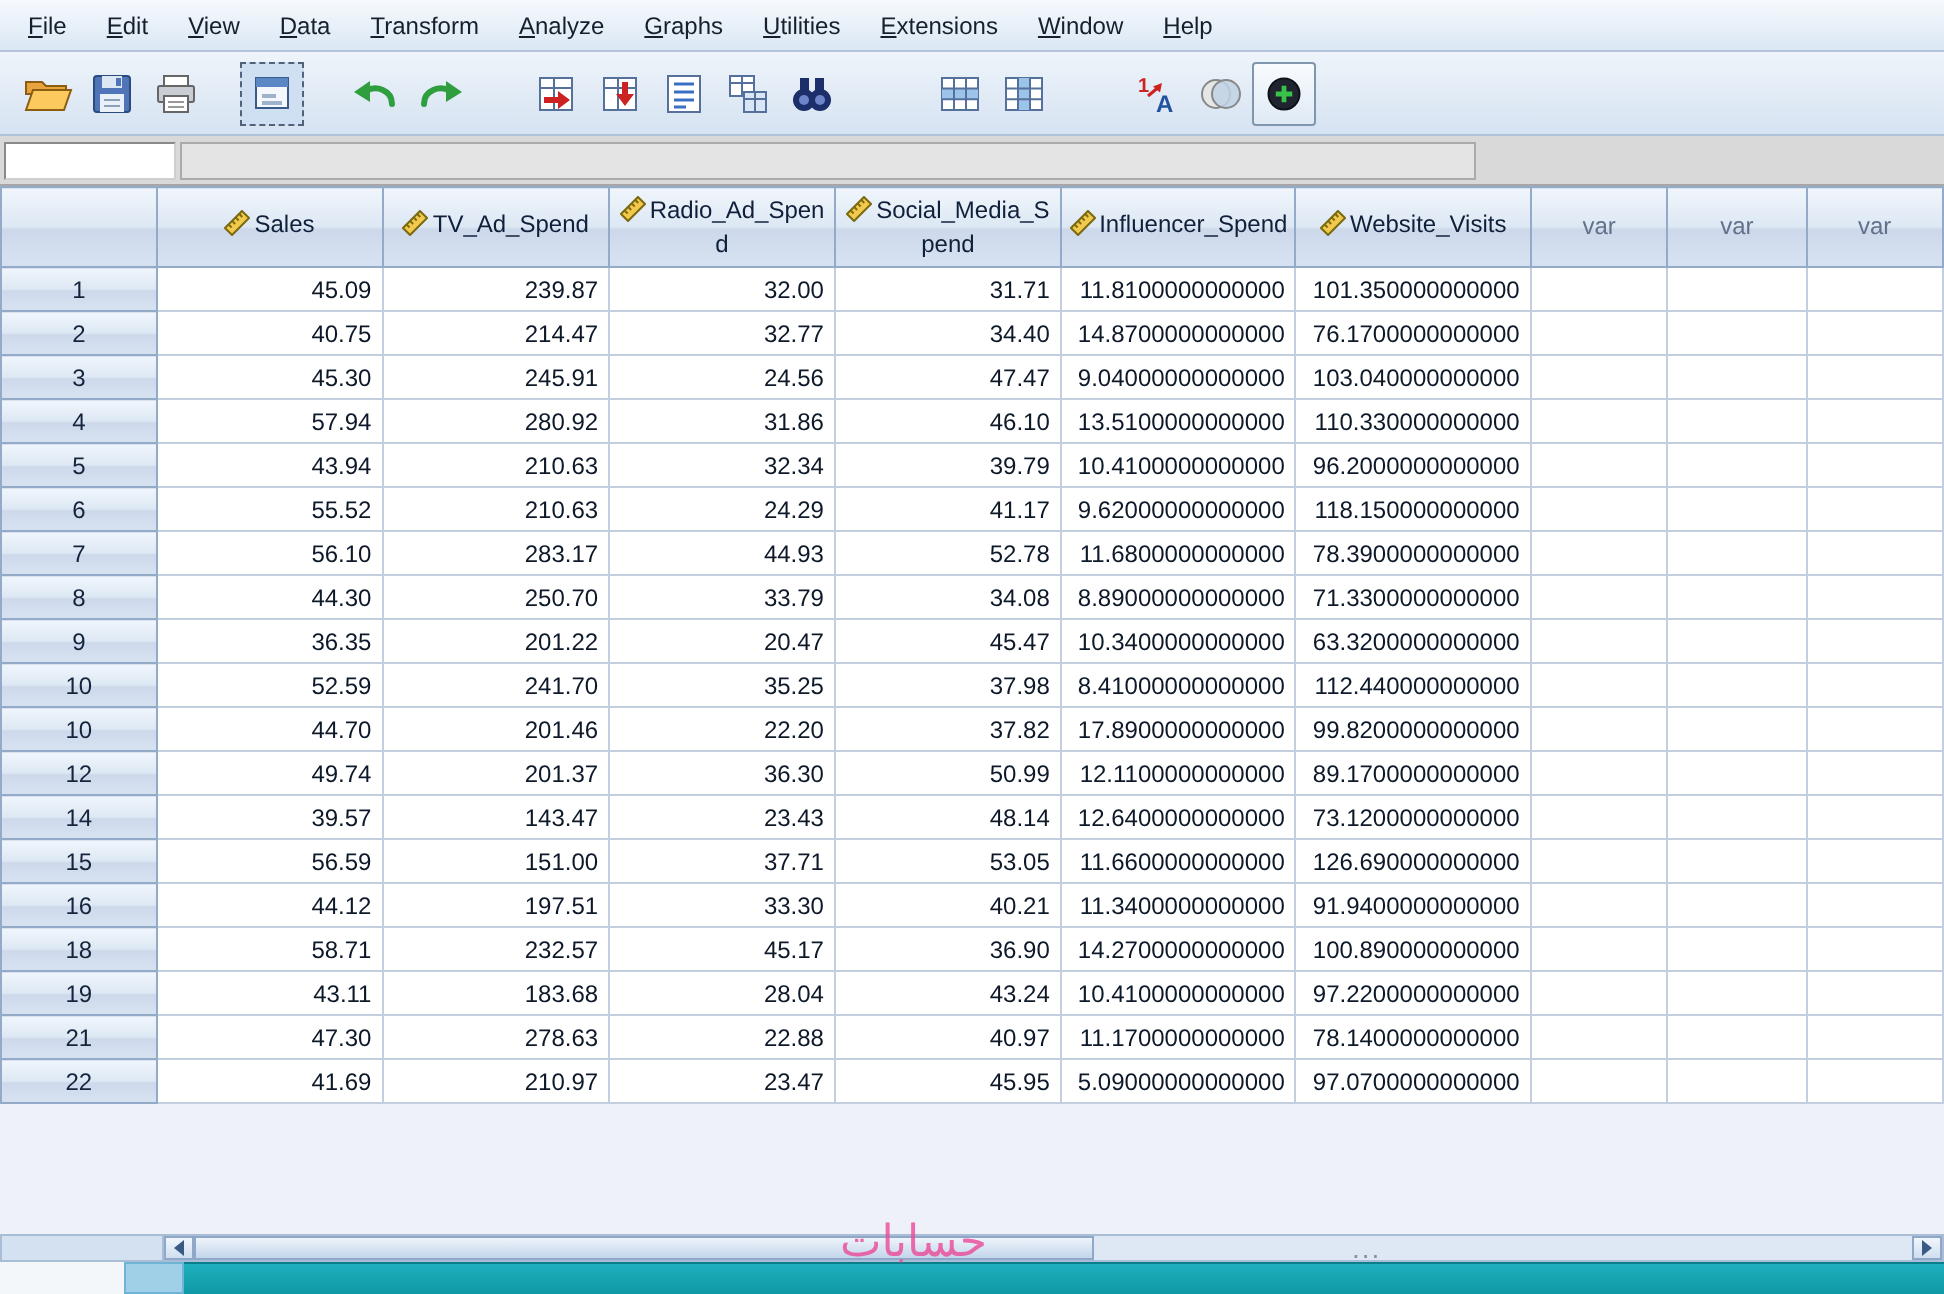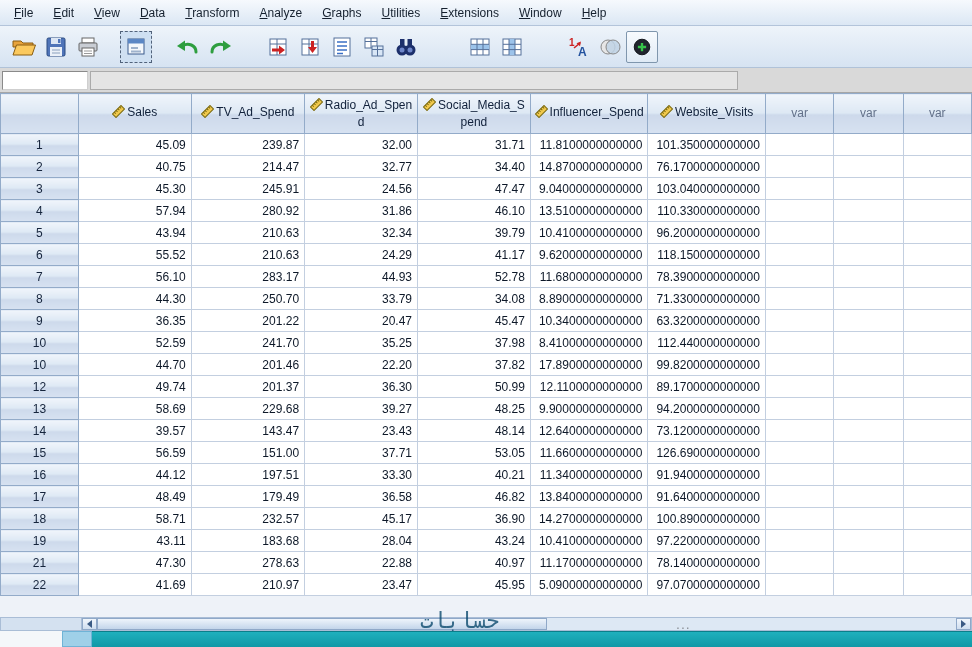--- a/index.html
+++ b/index.html
@@ -58,22 +58,22 @@
     display: flex; align-items: center; position: relative; }
   .hs-btn { width: 15px; height: 12px; background: linear-gradient(#f1f6fc,#cfdeef);
     border: 1px solid #8fa8c8; display: flex; align-items: center; justify-content: center; }
   .hs-btn.left::after { content: ""; border: 4px solid transparent; border-right: 5px solid #3a5a84; margin-left: -4px; }
   .hs-btn.right { position: absolute; right: 0; }
   .hs-btn.right::after { content: ""; border: 4px solid transparent; border-left: 5px solid #3a5a84; margin-right: -4px; }
   .hs-thumb { width: 450px; height: 12px; background: linear-gradient(#eef4fb,#c3d5ea);
     border: 1px solid #8fa8c8; }
 
   
-  .watermark { position: absolute; top: 608px; left: 420px; font-family: Liberation Mono, monospace;
-    font-size: 22px; color: #0c4a6e; opacity: 0.8; z-index: 6; pointer-events: none; }
+  .watermark { position: absolute; top: 608px; left: 420px; font-family: Liberation Serif, serif;
+    font-size: 22px; color: #ec4899; opacity: 0.8; z-index: 6; pointer-events: none; }
   .watermark-dots { position: absolute; top: 616px; left: 676px; font-size: 14px; color: #8d9199;
     z-index: 6; pointer-events: none; letter-spacing: 1px; }
 
   
   .bottombar { position: absolute; top: 631px; left: 0; width: 972px; height: 16px; display: flex; }
   .bb-white { width: 62px; height: 16px; background: #f4f7fa; }
   .bb-tab { width: 30px; height: 16px; background: #9fd0e8; border: 1px solid #6fb3d6; }
   .bb-teal { flex: 1; height: 16px; background: linear-gradient(180deg,#1fb0bd,#0f98a6); border-top: 1px solid #0a7f8b; }
 </style>
 </head>
@@ -481,32 +481,20 @@
             <td class="cell">201.37</td>
             <td class="cell">36.30</td>
             <td class="cell">50.99</td>
             <td class="cell">12.1100000000000</td>
             <td class="cell">89.1700000000000</td>
             <td class="empty"></td>
             <td class="empty"></td>
             <td class="empty"></td>
           </tr>
           <tr>
-            <td class="rowhead">13</td>
-            <td class="cell">58.69</td>
-            <td class="cell">229.68</td>
-            <td class="cell">39.27</td>
-            <td class="cell">48.25</td>
-            <td class="cell">9.90000000000000</td>
-            <td class="cell">94.2000000000000</td>
-            <td class="empty"></td>
-            <td class="empty"></td>
-            <td class="empty"></td>
-          </tr>
-          <tr>
             <td class="rowhead">14</td>
             <td class="cell">39.57</td>
             <td class="cell">143.47</td>
             <td class="cell">23.43</td>
             <td class="cell">48.14</td>
             <td class="cell">12.6400000000000</td>
             <td class="cell">73.1200000000000</td>
             <td class="empty"></td>
             <td class="empty"></td>
             <td class="empty"></td>
@@ -524,32 +512,20 @@
             <td class="empty"></td>
           </tr>
           <tr>
             <td class="rowhead">16</td>
             <td class="cell">44.12</td>
             <td class="cell">197.51</td>
             <td class="cell">33.30</td>
             <td class="cell">40.21</td>
             <td class="cell">11.3400000000000</td>
             <td class="cell">91.9400000000000</td>
-            <td class="empty"></td>
-            <td class="empty"></td>
-            <td class="empty"></td>
-          </tr>
-          <tr>
-            <td class="rowhead">17</td>
-            <td class="cell">48.49</td>
-            <td class="cell">179.49</td>
-            <td class="cell">36.58</td>
-            <td class="cell">46.82</td>
-            <td class="cell">13.8400000000000</td>
-            <td class="cell">91.6400000000000</td>
             <td class="empty"></td>
             <td class="empty"></td>
             <td class="empty"></td>
           </tr>
           <tr>
             <td class="rowhead">18</td>
             <td class="cell">58.71</td>
             <td class="cell">232.57</td>
             <td class="cell">45.17</td>
             <td class="cell">36.90</td>

